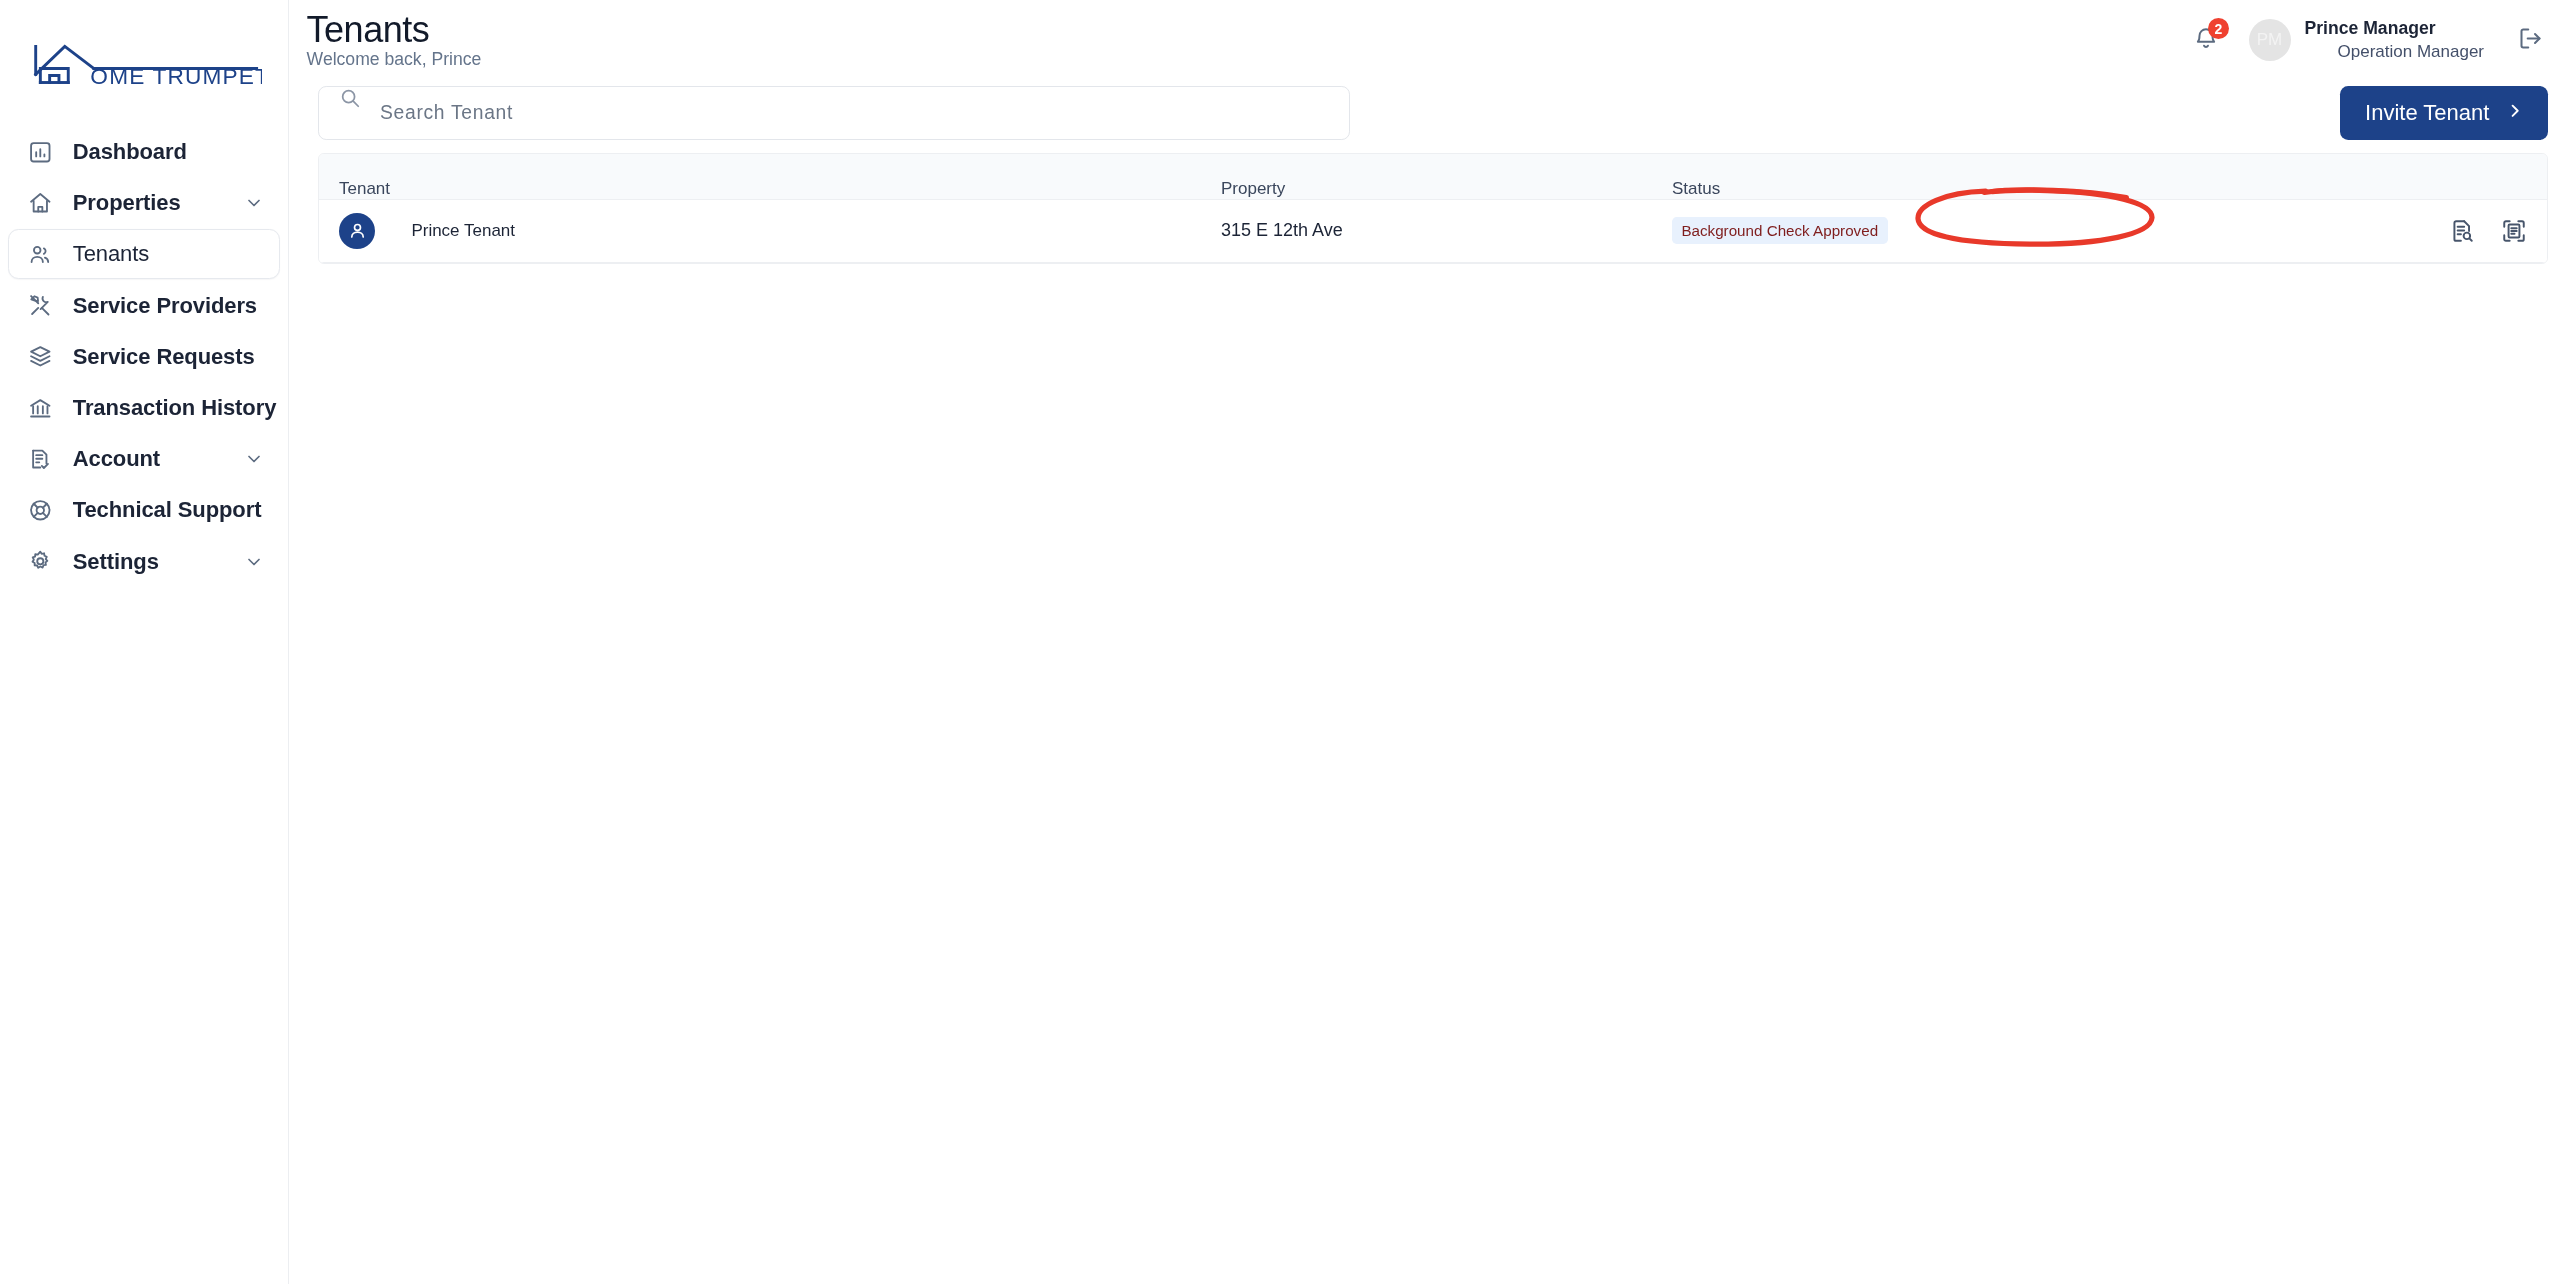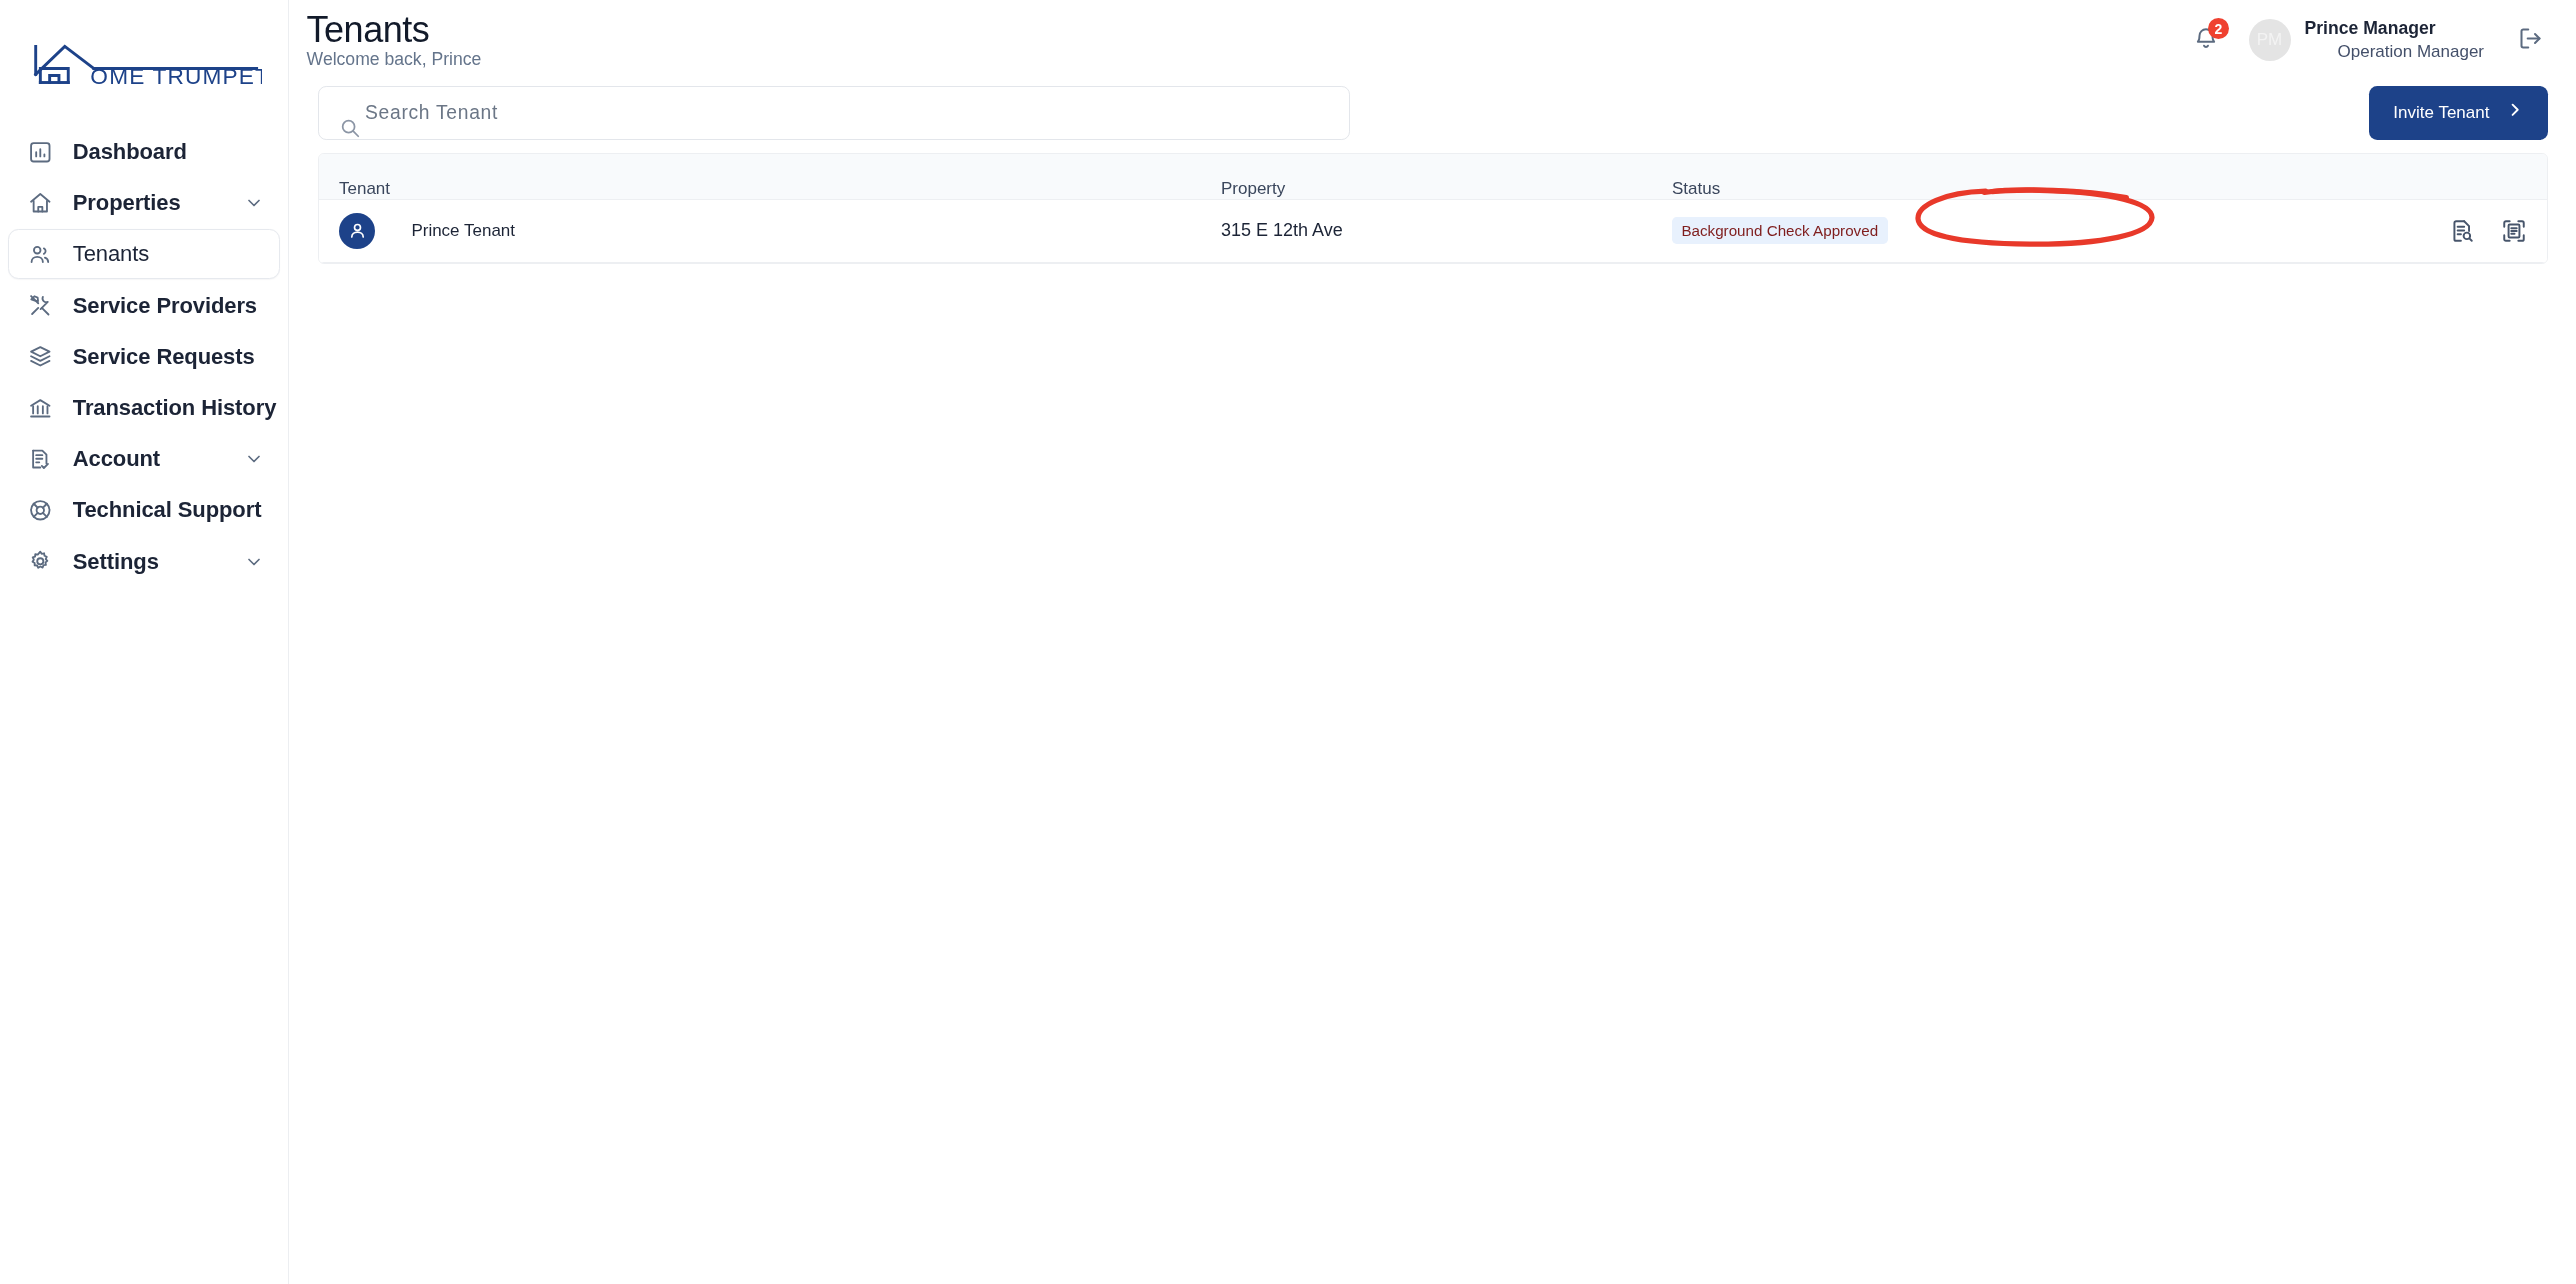--- a/index.html
+++ b/index.html
@@ -178,23 +178,23 @@
     justify-content: space-between;
     padding: 11.7px 28px 0 29px;
   }
   .search-box {
     width: 1032px;
     height: 54px;
     border: 1.8px solid #e3e6eb;
     border-radius: 8.2px;
     background: #ffffff;
     display: flex;
-    align-items: flex-end;
+    align-items: flex-start;
     padding: 0 20px;
-    gap: 4px;
+    gap: 19px;
   }
   .search-icon { color: #8b95a5; display: flex; align-items: center; }
   .search-input {
     border: 0;
     outline: 0;
     background: transparent;
     font-family: "Liberation Sans", sans-serif;
     font-size: 19.3px;
     color: #3e4b61;
     letter-spacing: 0.7px;
@@ -202,21 +202,21 @@
     height: 100%;
   }
   .search-input::placeholder { color: #6b7686; opacity: 1; letter-spacing: 0.7px; }
   .invite-btn {
     height: 54px;
     background: #1d4289;
     color: #ffffff;
     border: 0;
     border-radius: 8.2px;
     font-family: "Liberation Sans", sans-serif;
-    font-size: 17px;
+    font-size: 22px;
     font-weight: 400;
     padding: 0 24.6px;
     display: flex;
     align-items: center;
     gap: 16.4px;
     cursor: pointer;
     white-space: nowrap;
   }
 
   

